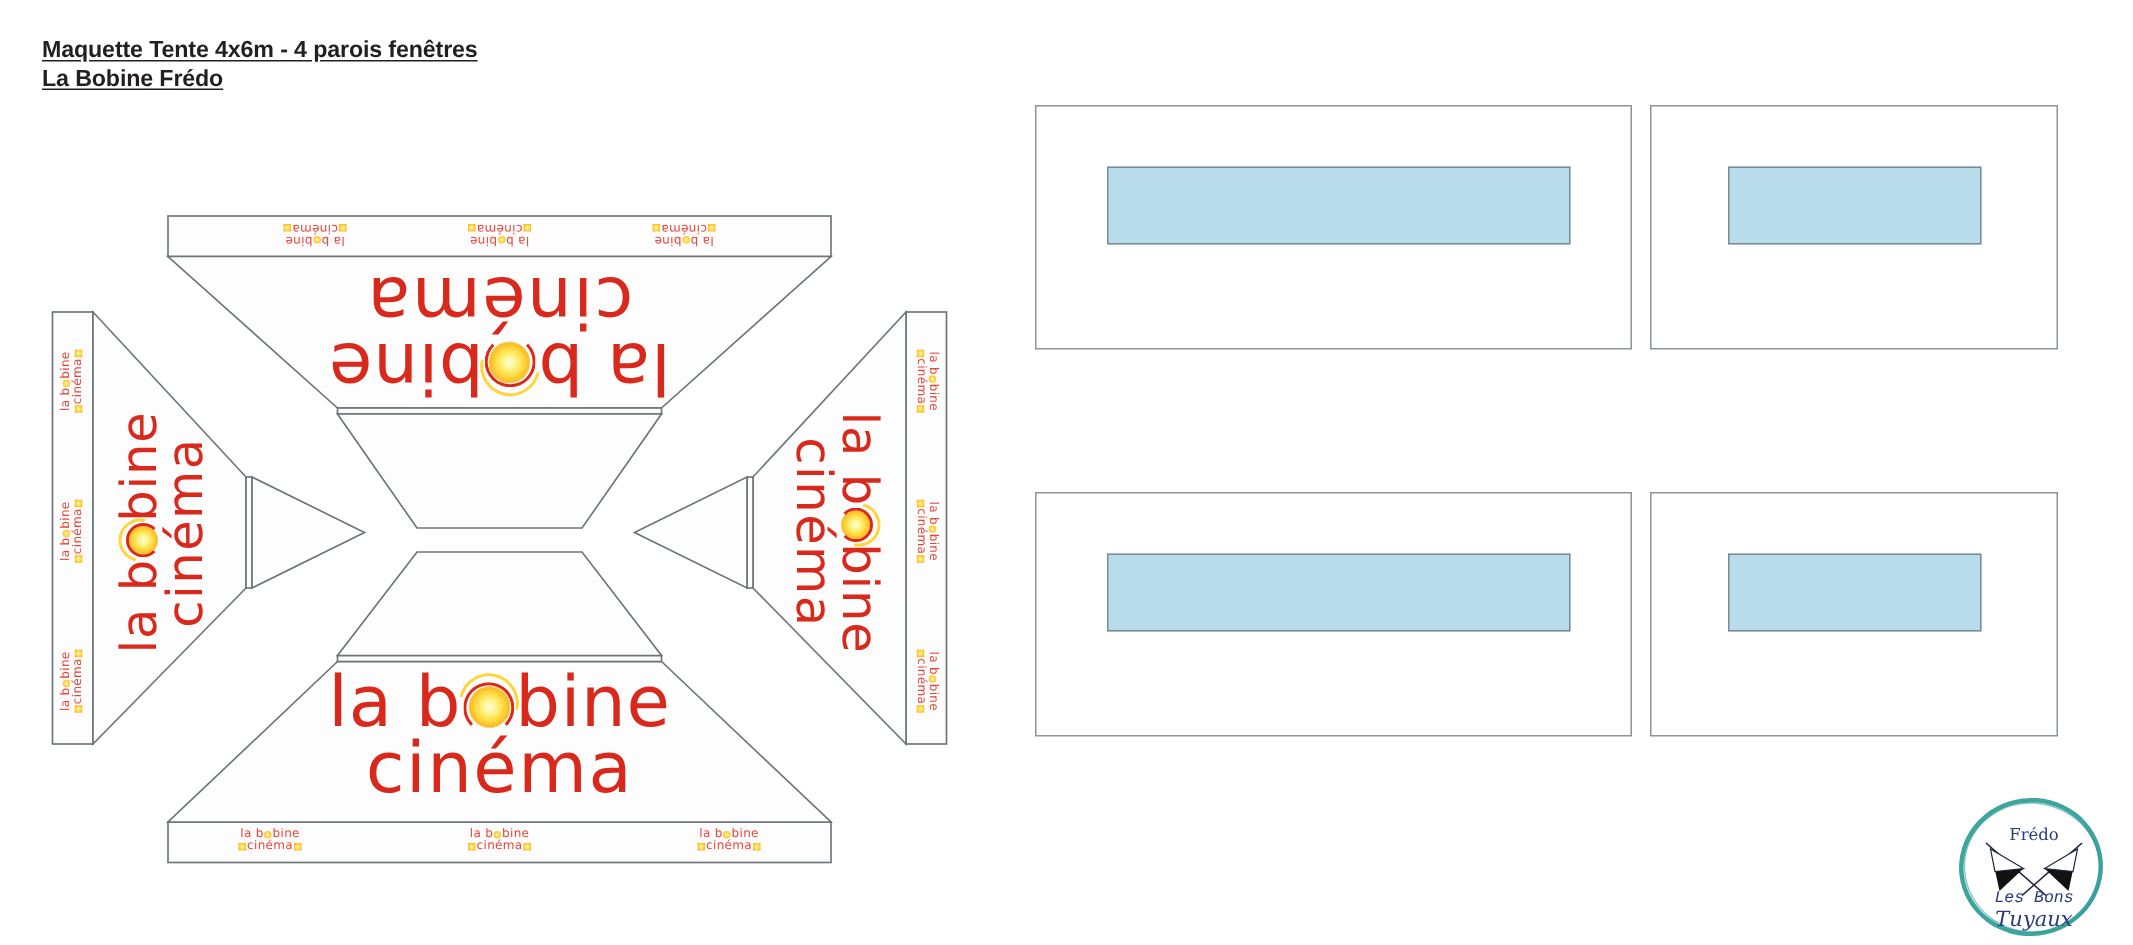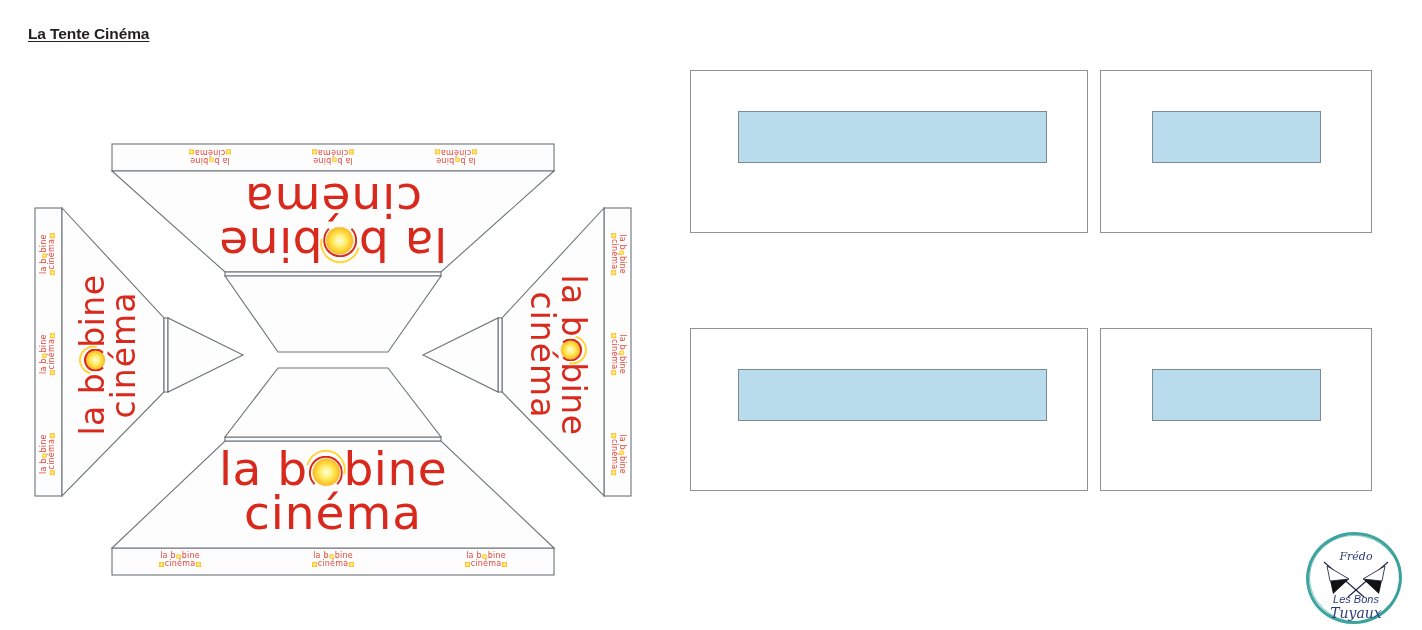--- a/index.html
+++ b/index.html
@@ -103,42 +103,43 @@
   #brand-stamp .ring2{
     position:absolute;left:9px;top:7px;width:92px;height:87px;
     border-radius:50%;
     border:1.6px solid #2e9c96;
     box-sizing:border-box;
     transform:rotate(12deg);
     opacity:.55;
   }
   #brand-stamp .bs-top{
     position:absolute;left:0;top:22px;width:112px;text-align:center;
-    font-family:"DejaVu Serif", serif;font-style:italic;
+    font-family:"DejaVu Serif", serif;
     font-size:11px;color:#2b3a78;
   }
   #brand-stamp .bs-b1{
     position:absolute;left:0;top:65px;width:112px;text-align:center;
-    font-family:Liberation Sans, sans-serif;font-style:italic;
+    font-family:Liberation Mono, monospace;font-style:italic;
     font-size:11px;color:#2b3a78;
   }
   #brand-stamp .bs-b2{
     position:absolute;left:0;top:77px;width:112px;text-align:center;
     font-family:"DejaVu Serif", serif;font-style:italic;
     font-size:14px;color:#2b3a78;
   }
   #brand-stamp .flags{position:absolute;left:20px;top:33px;}
 </style>
 </head>
 <body>
 
 <div class="stage">
 
   <div id="title-block">
-    <span class="tline">La Tente Cinéma</span>
+    <span class="tline">Maquette Tente 4x6m - 4 parois fenêtres</span>
+    <span class="tline">La Bobine Frédo</span>
   </div>
 
   <div class="poly" style="left:0;top:0;">
     <svg width="680" height="620" viewBox="0 0 680 620">
       <g fill="#fdfdfd" stroke="#6d7478" stroke-width="1.1" stroke-linejoin="miter">
 
         <rect x="112" y="144" width="442" height="27"></rect>
 
         <polygon points="112,171 554,171 441,272 225,272"></polygon>
 

